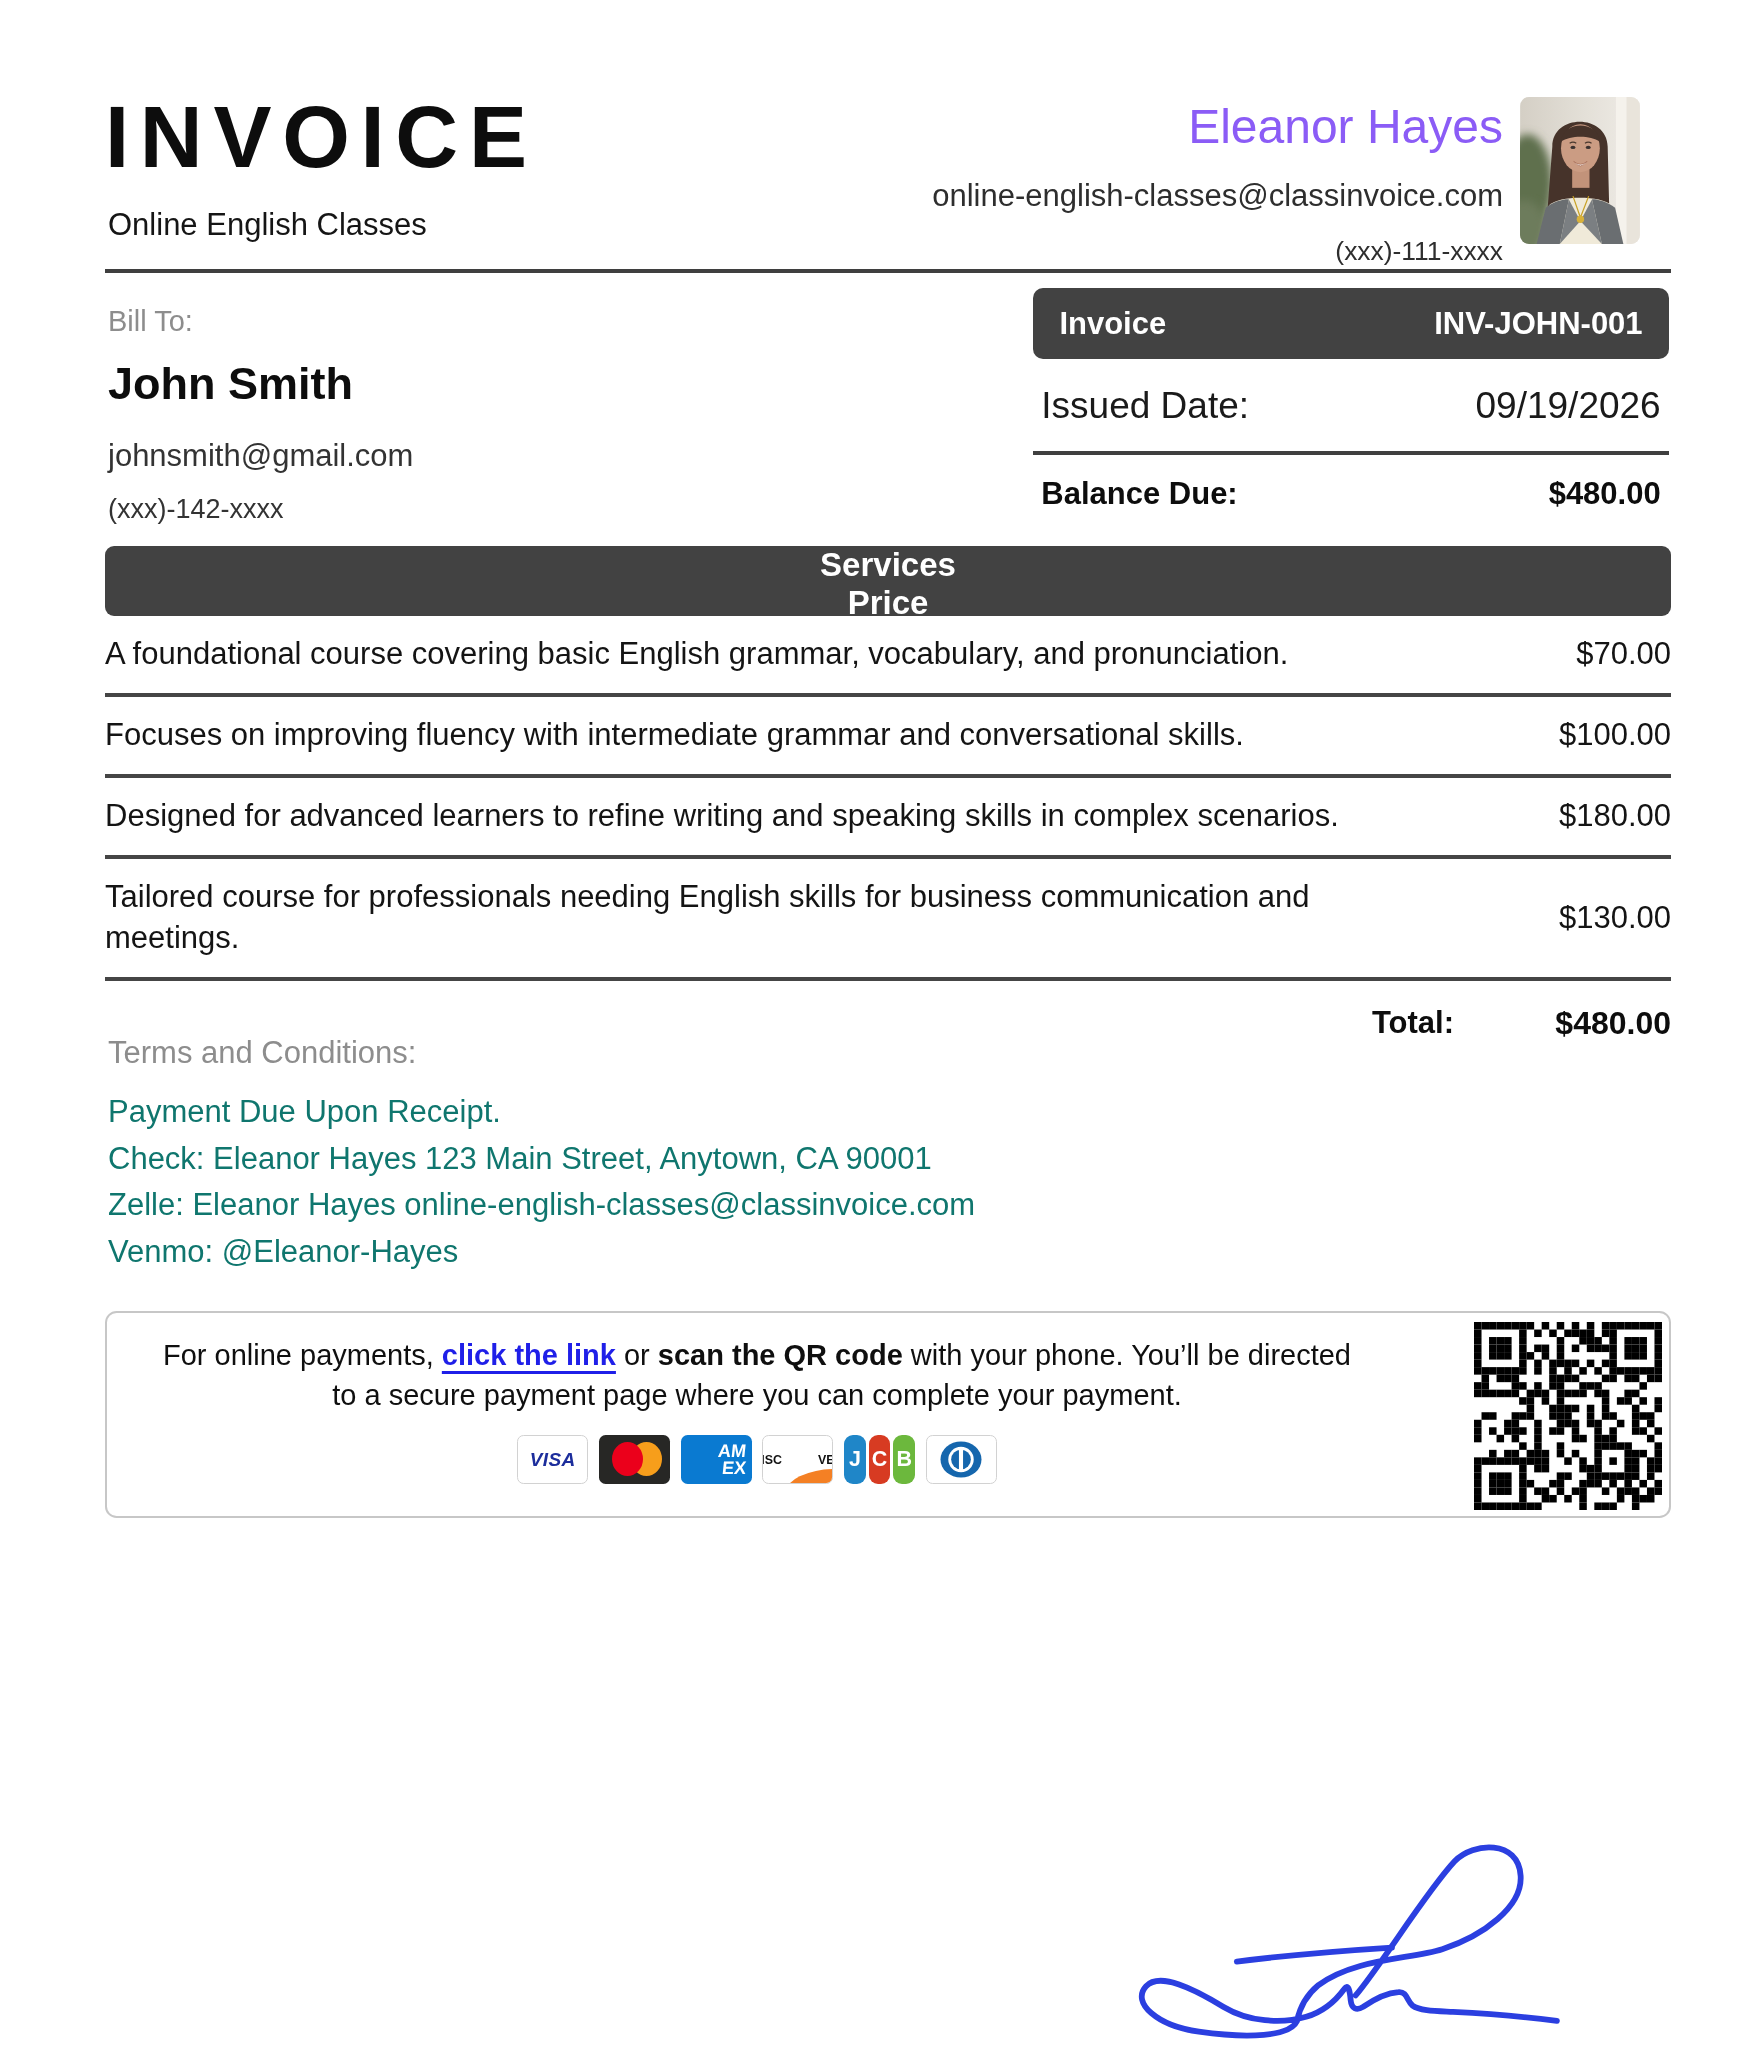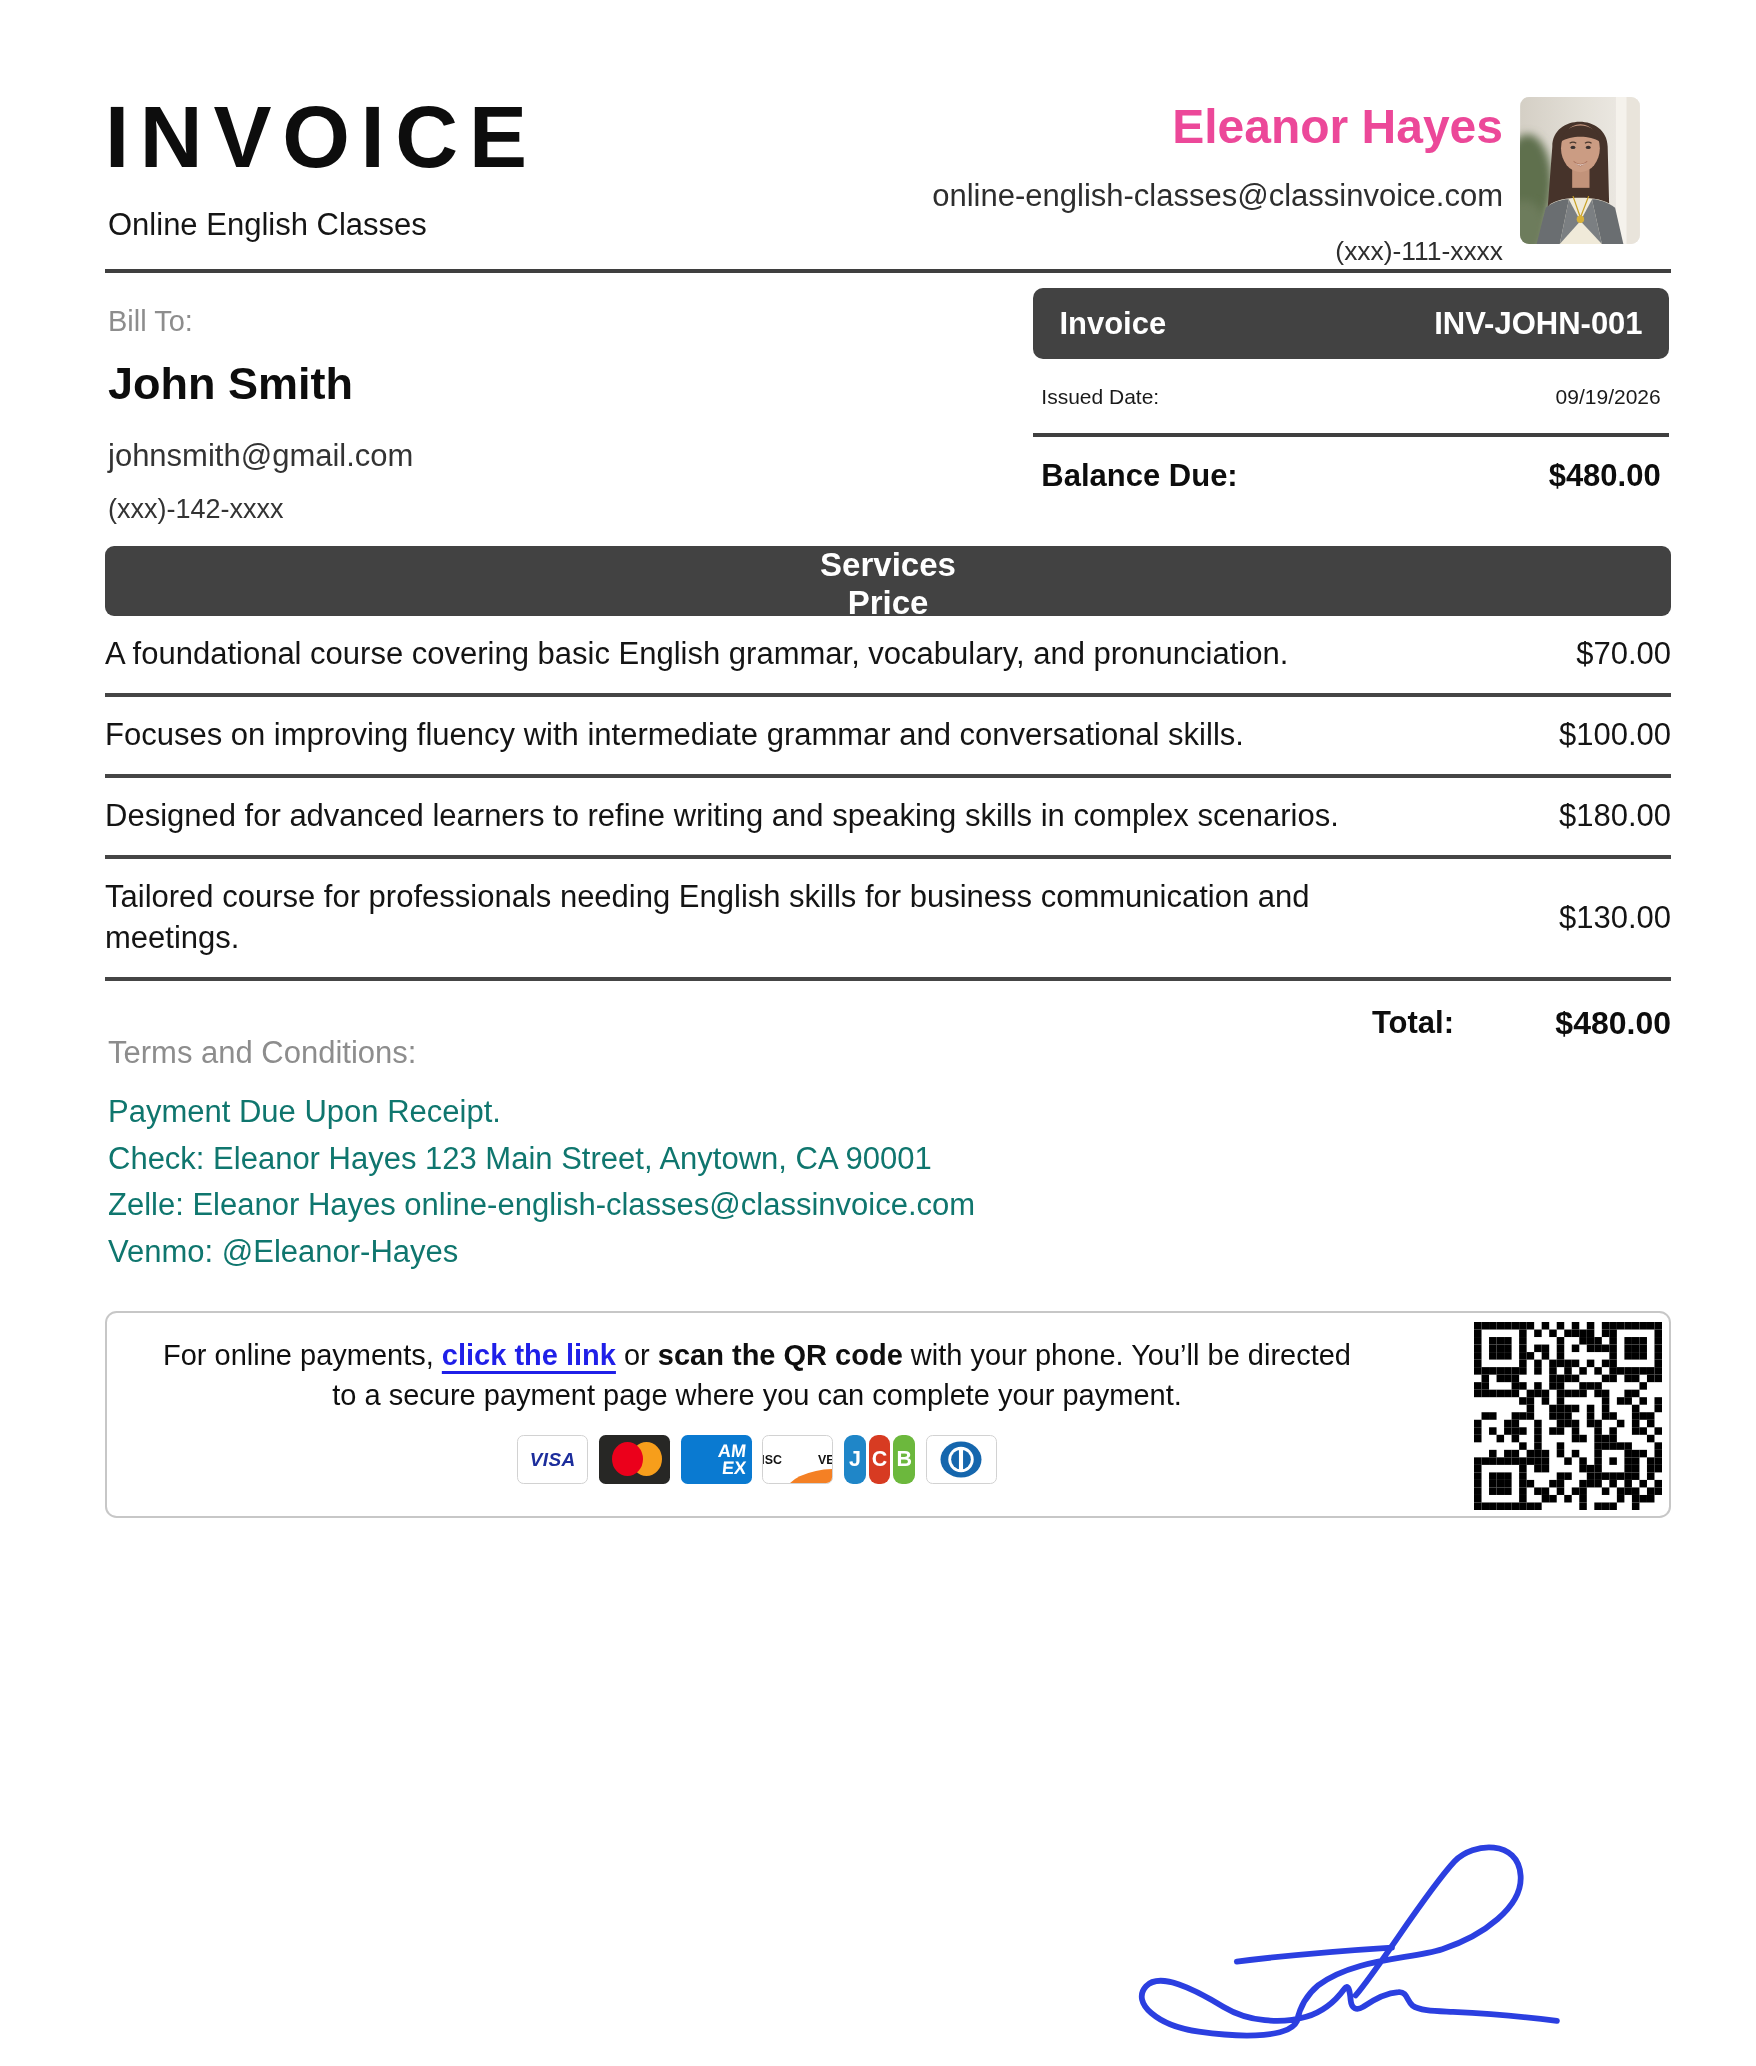--- a/index.html
+++ b/index.html
@@ -3,41 +3,41 @@
 <meta charset="utf-8">
 <style>
   html,body{margin:0;padding:0;background:#ffffff;}
   body{width:1756px;height:2273px;position:relative;font-family:"Liberation Sans","DejaVu Sans",sans-serif;color:#141414;}
   .page{position:absolute;inset:0;background:#ffffff;overflow:hidden;}
 
   
   .title{position:absolute;left:105px;top:93px;font-size:87px;font-weight:700;letter-spacing:10.7px;color:#0d0d0d;line-height:1;}
   .subtitle{position:absolute;left:108px;top:207px;font-size:31px;color:#151515;}
   .contact{position:absolute;right:253px;top:102px;text-align:right;}
-  .contact .name{font-size:48px;font-weight:700;color:#ec4899;line-height:1.05;}
+  .contact .name{font-size:48px;font-weight:400;color:#8b5cf6;line-height:1.05;}
   .contact .email{font-size:31px;color:#2e2e2e;margin-top:26px;}
   .contact .phone{font-size:26.4px;color:#2e2e2e;margin-top:21.5px;}
   .photo{position:absolute;right:116px;top:97px;width:120px;height:147px;border-radius:9px;overflow:hidden;}
   .photo svg{display:block;width:100%;height:100%;}
 
   .divider{position:absolute;left:105px;width:1566px;height:4.1px;background:#3f3f3f;}
   .divider.top{top:269px;}
 
   
   .billto{position:absolute;left:108px;top:305px;}
   .billto .label{font-size:29px;color:#8d8d8d;}
   .billto .name{font-size:45px;font-weight:700;color:#0d0d0d;margin-top:20px;}
   .billto .email{font-size:31px;color:#333;margin-top:28px;}
   .billto .phone{font-size:27px;color:#333;margin-top:20px;}
 
   
   .invoice-info{position:absolute;left:1033px;top:288px;width:636px;}
   .info-bar{height:71px;background:#424242;border-radius:10px;display:flex;align-items:center;justify-content:space-between;padding:0 26.4px;box-sizing:border-box;}
   .info-bar span{color:#ffffff;font-size:31px;font-weight:700;}
-  .info-row{display:flex;align-items:center;justify-content:space-between;padding:0 8.3px;margin-top:26px;font-size:21px;color:#1a1a1a;}
+  .info-row{display:flex;align-items:center;justify-content:space-between;padding:0 8.3px;margin-top:26px;font-size:37px;color:#1a1a1a;}
   .info-div{height:3.7px;background:#3f3f3f;margin-top:24px;}
   .info-row.bold{font-weight:700;font-size:31px;margin-top:21.5px;color:#0d0d0d;}
 
   
   .services{position:absolute;left:105px;top:546px;width:1566px;}
   .svc-bar{height:70px;background:#424242;border-radius:9px;display:flex;align-items:center;justify-content:space-between;padding:0 26px;box-sizing:border-box;flex-direction:column;}
   .svc-bar span{color:#fff;font-size:33px;font-weight:700;}
   .svc-row{display:flex;align-items:center;justify-content:space-between;border-bottom:4.1px solid #454545;padding:18px 0;gap:16px;}
   .svc-row .desc{font-size:31px;line-height:1.32;color:#141414;width:1302px;}
   .svc-row .price{font-size:31px;color:#141414;text-align:right;flex:1;}

